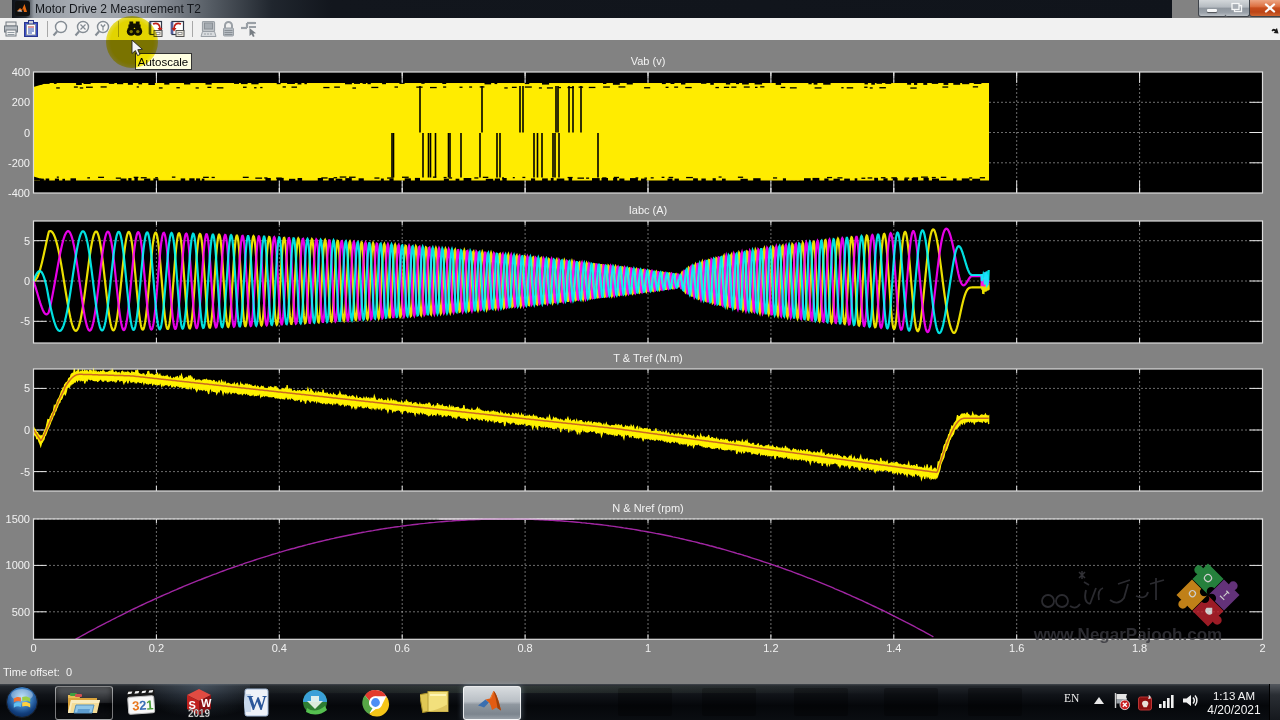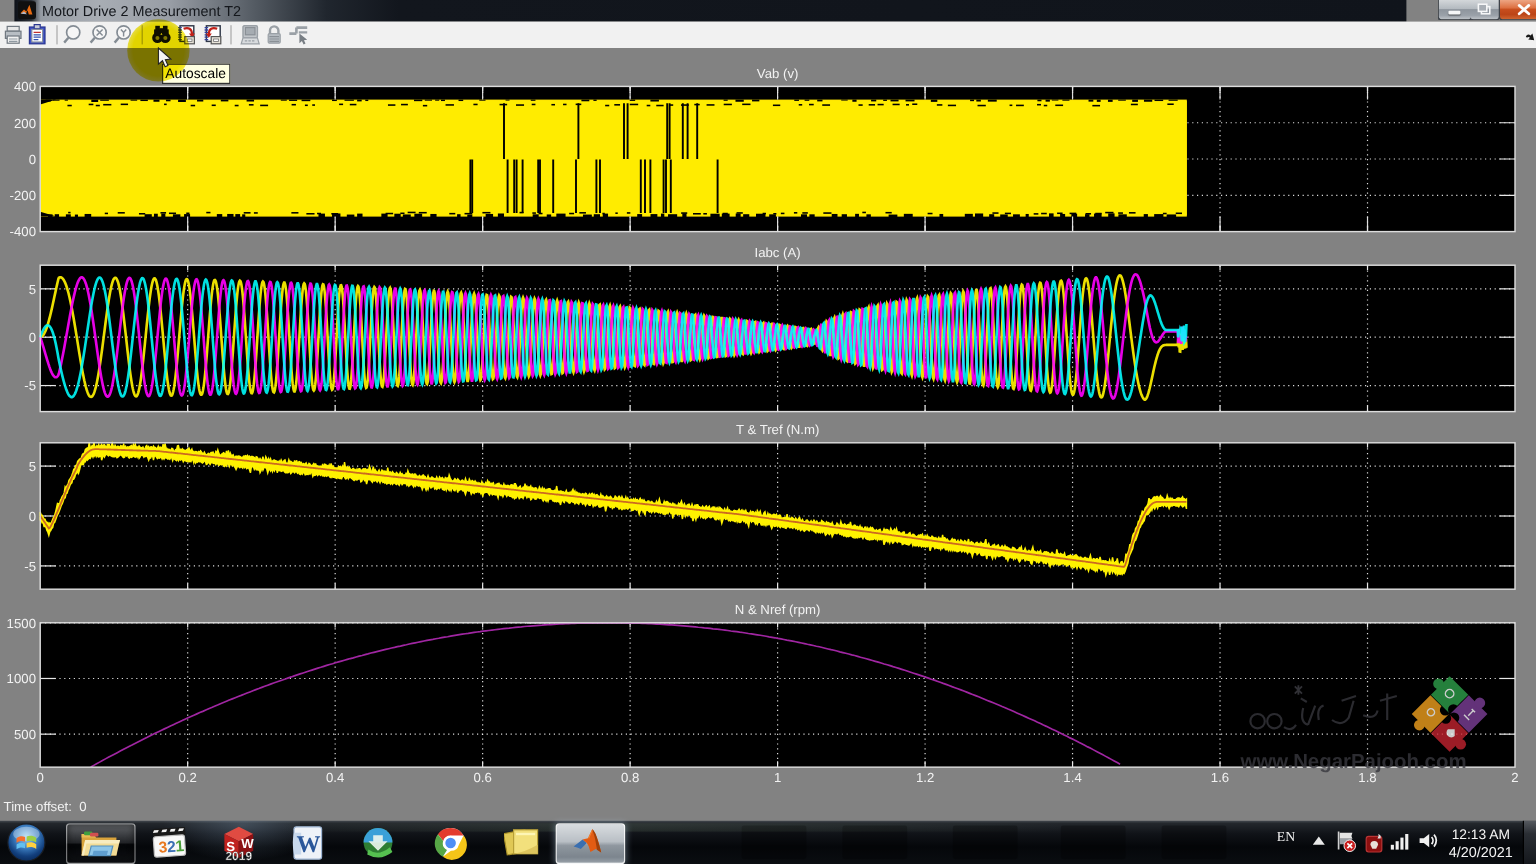--- a/index.html
+++ b/index.html
@@ -788,21 +788,21 @@
 <svg class="abs" style="left:1158px;top:9px;" width="18" height="16">
 <rect x="1" y="11" width="2.6" height="4" fill="#f0f0f0"></rect>
 <rect x="5" y="8" width="2.6" height="7" fill="#f0f0f0"></rect>
 <rect x="9" y="5" width="2.6" height="10" fill="#f0f0f0"></rect>
 <rect x="13" y="2" width="2.6" height="13" fill="#f0f0f0"></rect>
 </svg>
 <svg class="abs" style="left:1181px;top:8px;" width="20" height="18">
 <path d="M2 6.5 L5.5 6.5 L10 3 L10 14 L5.5 10.5 L2 10.5 Z" fill="#f0f0f0"></path>
 <path d="M12 5.5 a4.5 4.5 0 0 1 0 6 M14 3.5 a7.5 7.5 0 0 1 0 10" stroke="#f0f0f0" stroke-width="1.5" fill="none"></path>
 </svg>
-<div class="abs" style="left:1208px;top:6px;width:52px;text-align:center;color:#f4f4f4;font-size:11.5px;">12:13 AM</div>
+<div class="abs" style="left:1208px;top:6px;width:52px;text-align:center;color:#f4f4f4;font-size:11.5px;">1:13 AM</div>
 <div class="abs" style="left:1203px;top:19px;width:62px;text-align:center;color:#f4f4f4;font-size:12px;">4/20/2021</div>
 <div class="abs" style="left:1269px;top:0;width:11px;height:36px;background:linear-gradient(180deg,#55595f,#2a2e34 30%,#15181d);border-left:1px solid #000;"></div>
 </div>
 
 <div class="abs" style="left:134.5px;top:52.5px;width:55px;height:15.5px;background:#ffffe1;border:1px solid #333;font-size:11.5px;color:#000;line-height:16px;text-align:center;">Autoscale</div>
 <div class="abs" style="left:106px;top:16px;width:52px;height:52px;border-radius:50%;
   background:radial-gradient(circle,rgba(240,225,0,1) 0 58%,rgba(240,225,0,0.75) 70%,rgba(240,225,0,0) 78%);
   mix-blend-mode:multiply;"></div>
 <svg class="abs" style="left:131px;top:39px;" width="16" height="20">
   <path d="M1 1 L1 14.5 L4.4 11.6 L6.6 16.6 L9 15.5 L6.8 10.7 L11.4 10.3 Z" fill="#f4f4f4" stroke="#222" stroke-width="0.9"></path>

